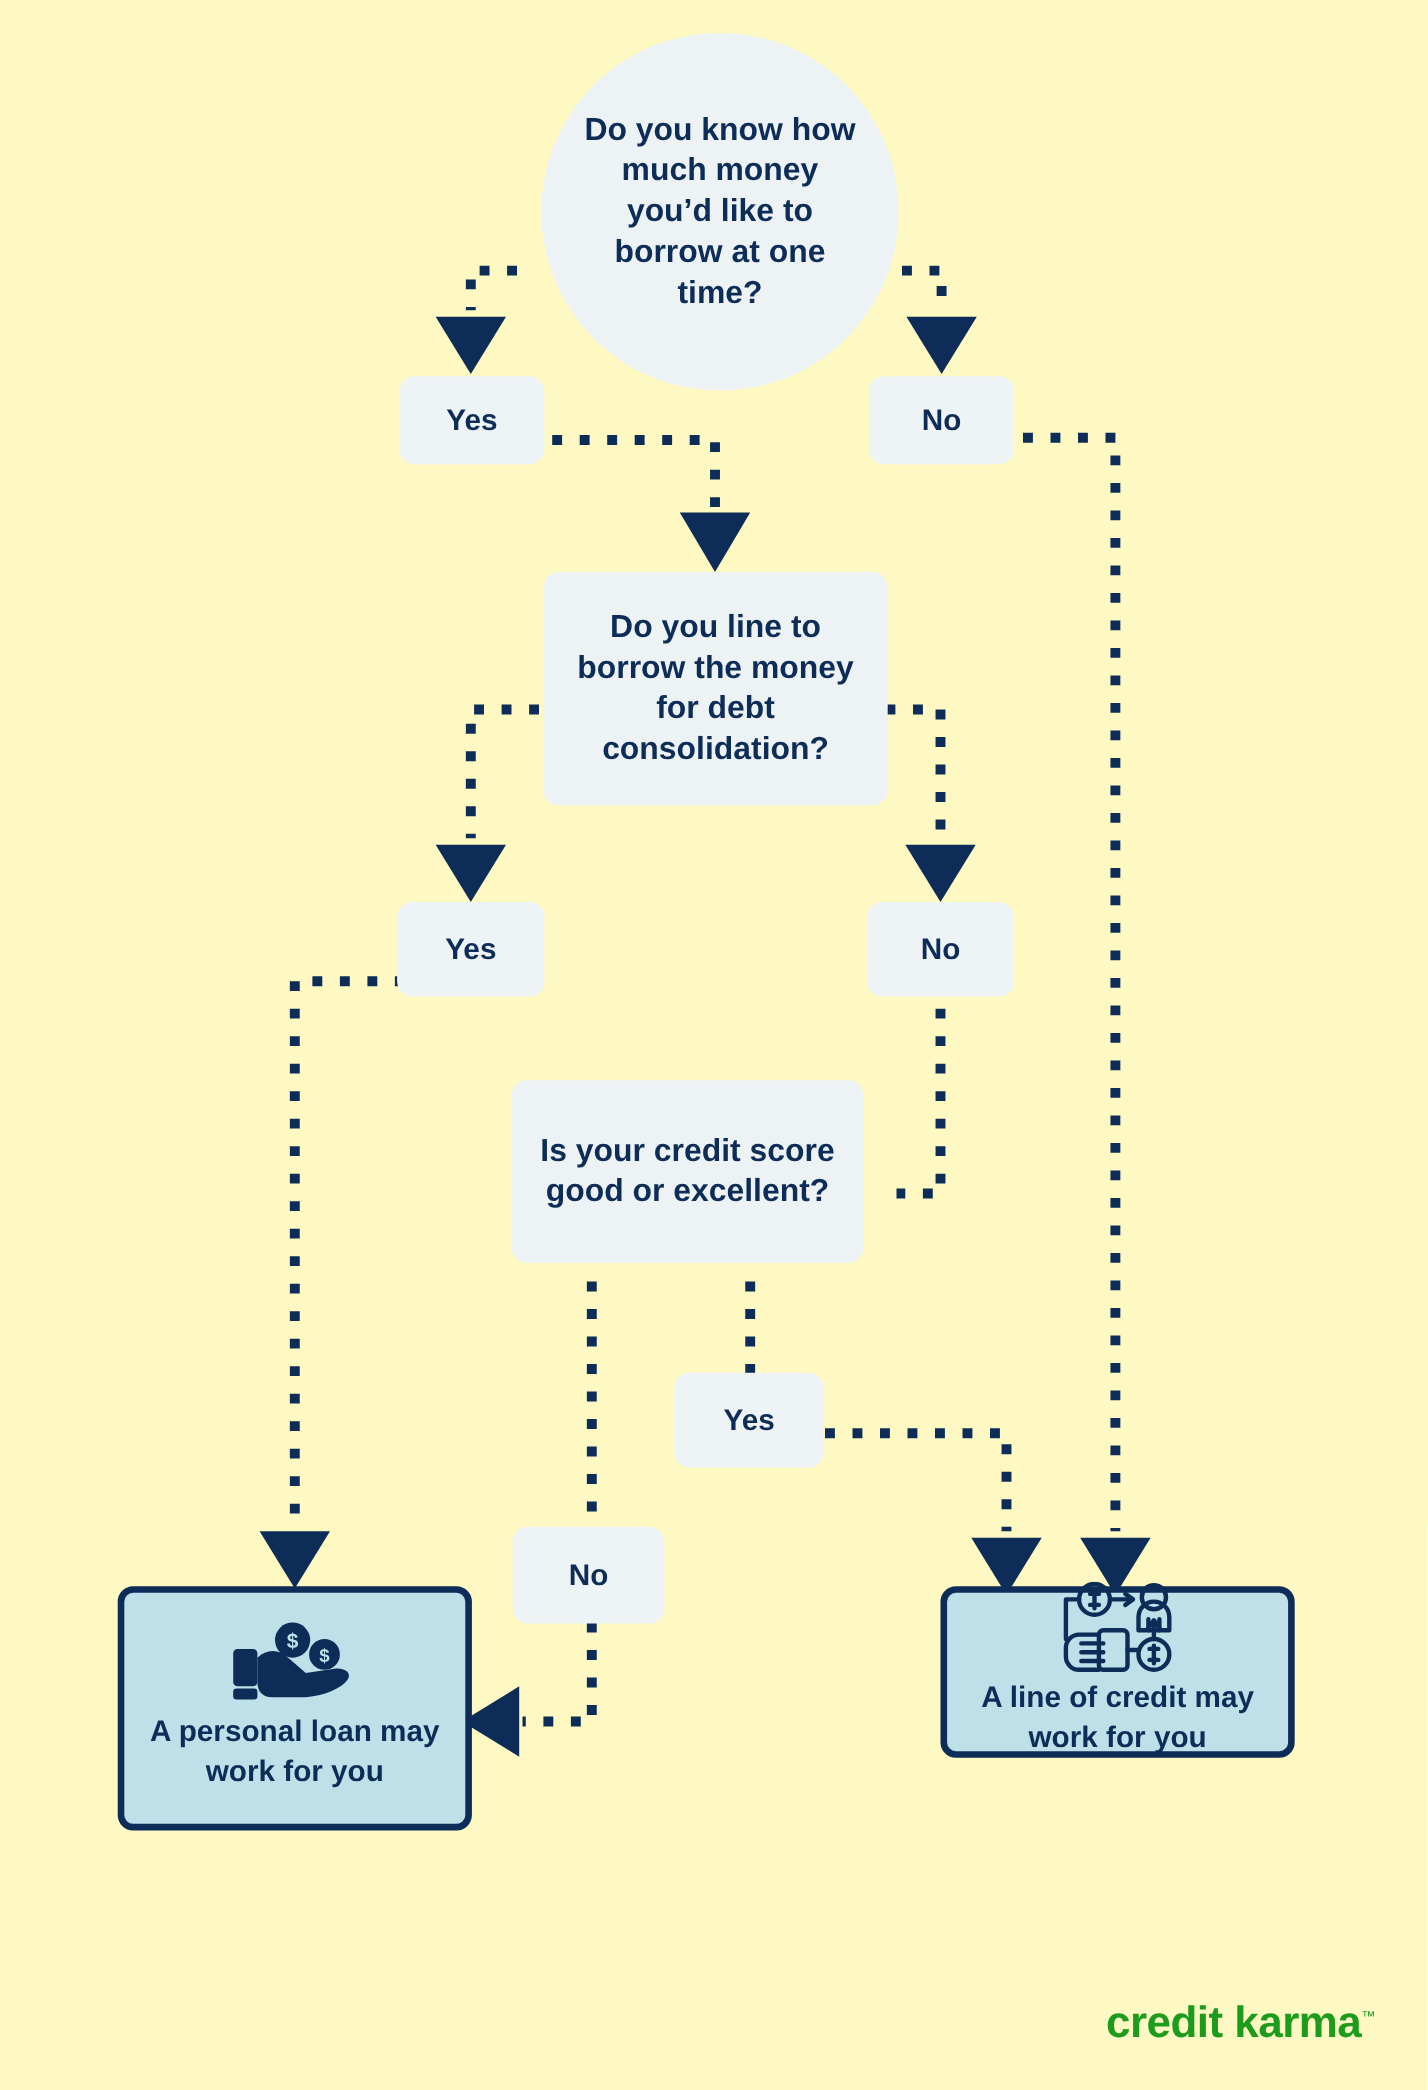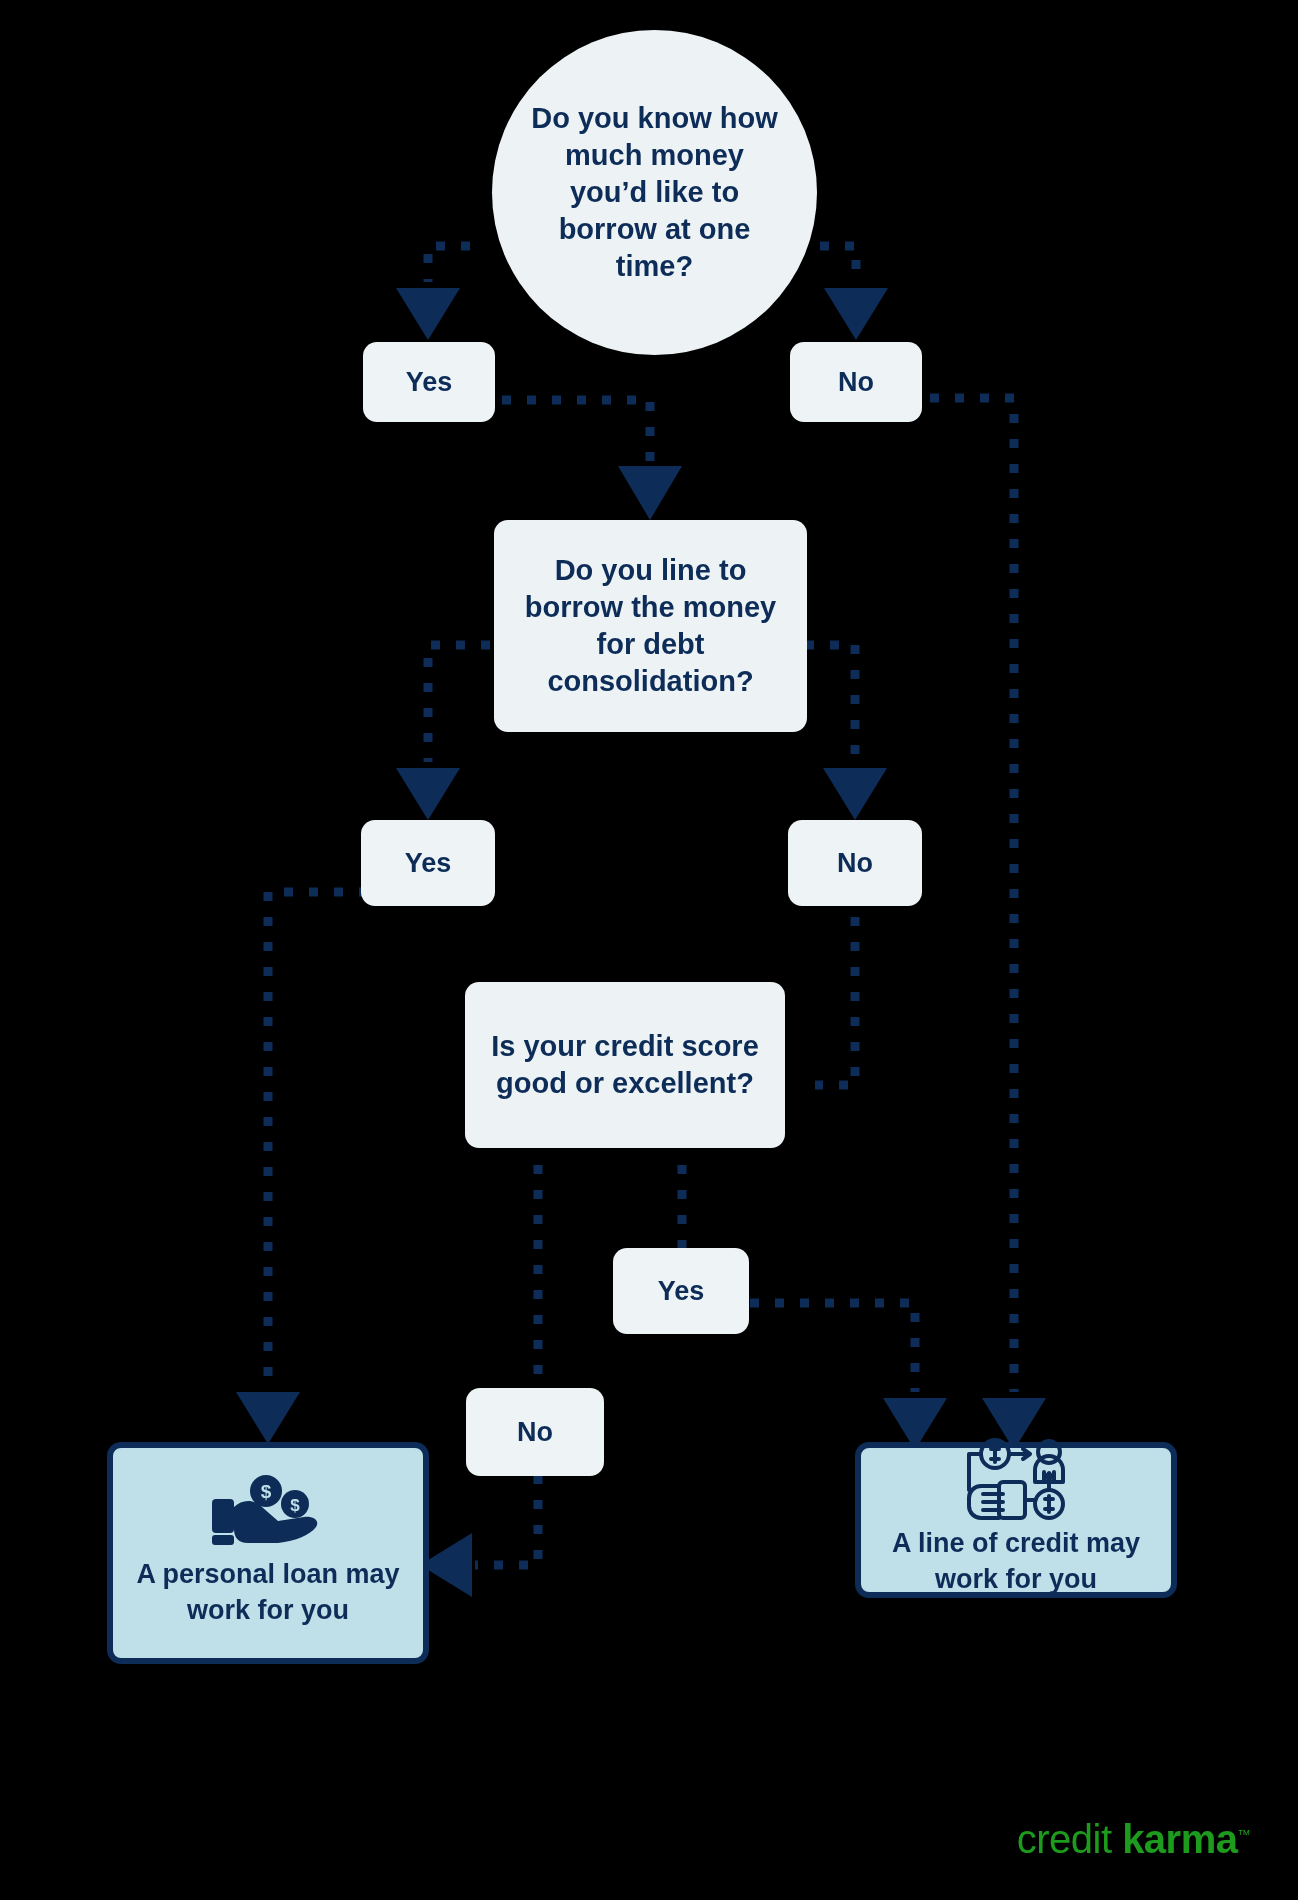--- a/index.html
+++ b/index.html
@@ -8,21 +8,21 @@
     padding: 0;
     background: #ffffff;
   }
   body {
     font-family: "Liberation Sans", "DejaVu Sans", sans-serif;
   }
   #infographic {
     position: relative;
     width: 1298px;
     height: 1900px;
-    background: #000000;
+    background: #fef9c3;
     overflow: hidden;
   }
   #flow-svg {
     position: absolute;
     left: 0;
     top: 0;
     width: 1298px;
     height: 1900px;
   }
 
@@ -83,21 +83,21 @@
   .brand-logo {
     position: absolute;
     right: 48px;
     bottom: 38px;
     color: #1d9b1d;
     font-size: 40px;
     letter-spacing: -0.5px;
     z-index: 4;
     white-space: nowrap;
   }
-  .brand-logo .brand-light { font-weight: 400; }
+  .brand-logo .brand-light { font-weight: 700; }
   .brand-logo .brand-bold  { font-weight: 700; }
   .brand-logo .brand-tm {
     font-size: 13px;
     vertical-align: super;
     font-weight: 400;
   }
 </style>
 </head>
 <body>
 

